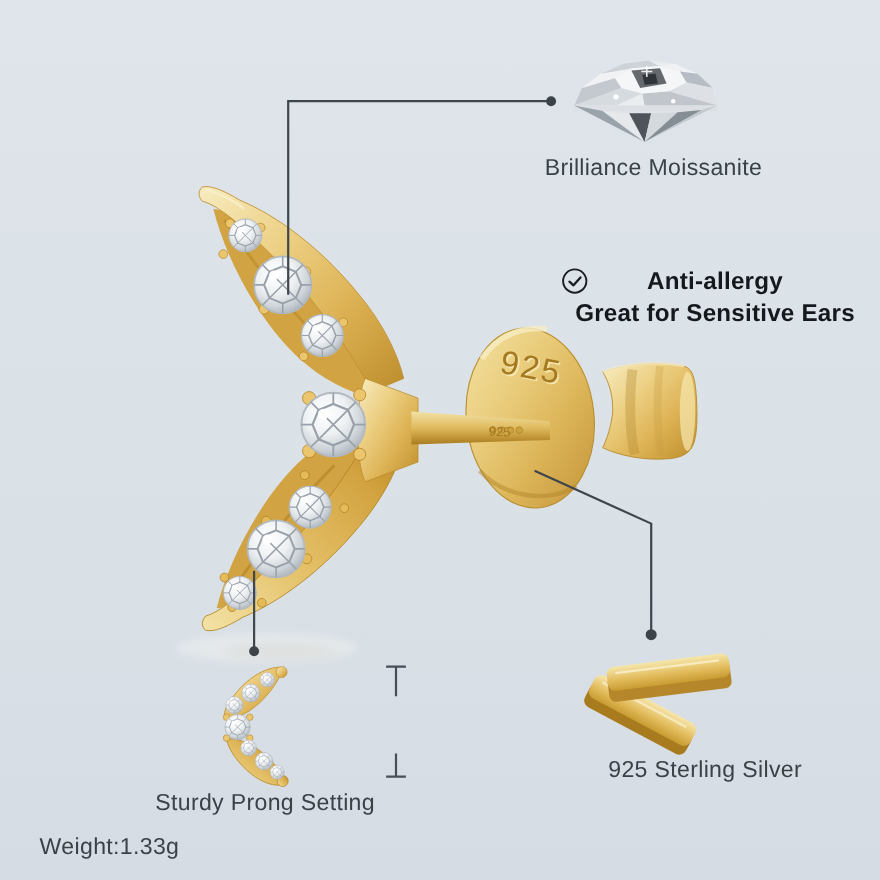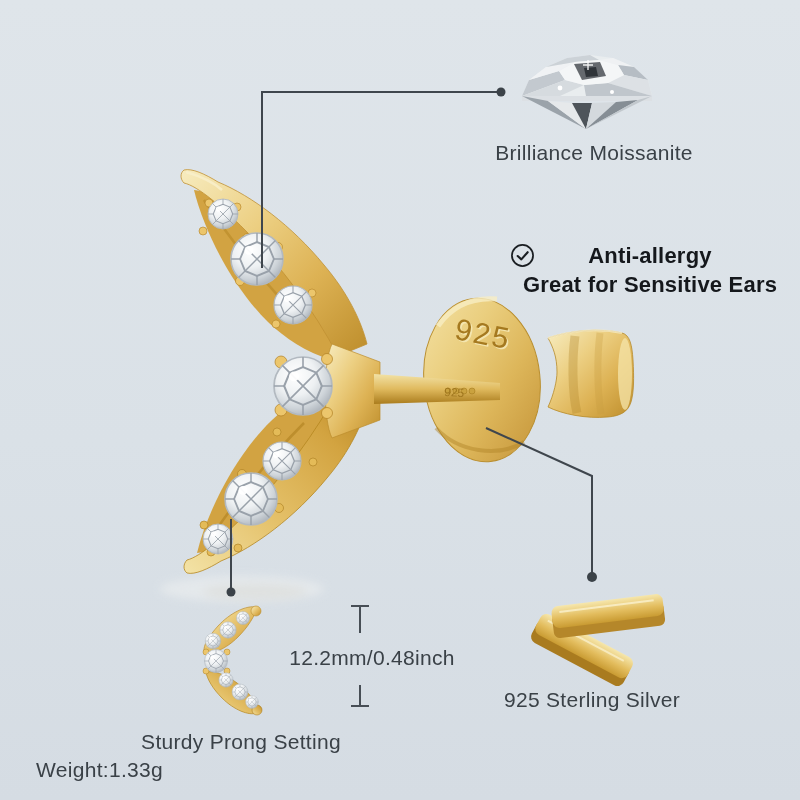--- a/index.html
+++ b/index.html
@@ -251,21 +251,20 @@
     <div class="anti-line1">
       <svg class="check-icon" viewBox="0 0 26 26">
         <circle cx="13" cy="13" r="11" fill="none" stroke="#1a1e22" stroke-width="1.8"></circle>
         <path d="M8,13.6 L11.8,17 L18.4,9.6" fill="none" stroke="#1a1e22" stroke-width="2.2" stroke-linecap="round" stroke-linejoin="round"></path>
       </svg>
       <span>Anti-allergy</span>
     </div>
     <div style="margin-top:3px;">Great for Sensitive Ears</div>
   </div>
 
-  <div class="label" style="left:287px;top:646px;width:170px;">12.2mm/0.48inch</div>
-
-  <div class="label" style="left:140px;top:718px;width:202px;margin-top:12px;">Sturdy Prong Setting</div>
-
-  <div class="label" style="left:492px;top:688px;width:200px;">925 Sterling Silver</div>
+
+  <div class="label" style="left:140px;top:718px;width:202px;">Sturdy Prong Setting</div>
+
+  <div class="label" style="left:541px;top:688px;width:200px;">925 Sterling Silver</div>
 
   <div class="label weight">Weight:1.33g</div>
 
 </div>
 
 </body></html>

